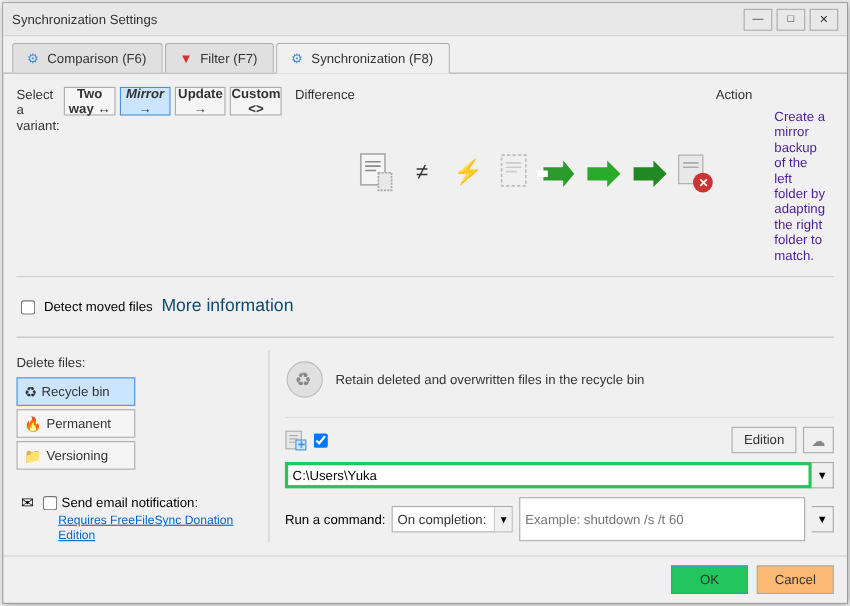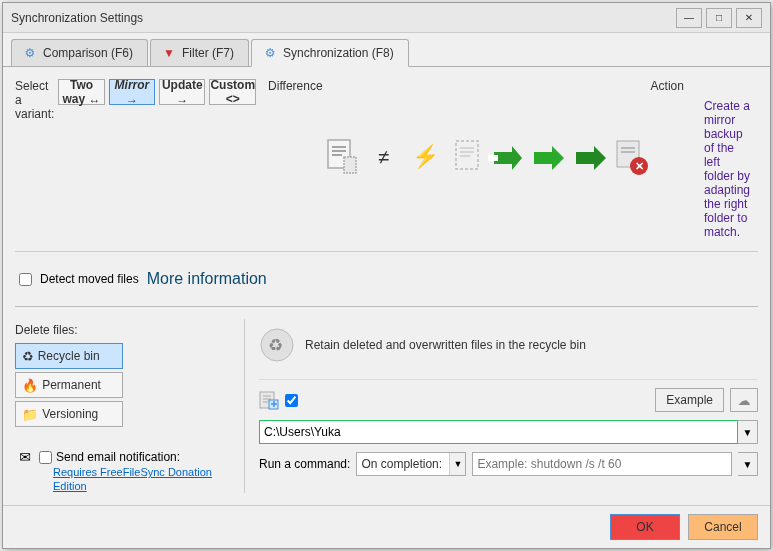--- a/index.html
+++ b/index.html
@@ -356,21 +356,21 @@
       font-size: 14px;
     }
 
     .path-input-row {
       display: flex;
       align-items: center;
     }
     .path-input {
       flex: 1;
       height: 24px;
-      border: 1px solid #22c55e;
+      border: 3px solid #22c55e;
       padding: 0 4px;
       font-size: 12px;
       background: white;
     }
     .path-dropdown-btn {
       width: 20px;
       height: 24px;
       border: 1px solid #aaa;
       border-left: none;
       background: #f0f0f0;
@@ -386,21 +386,21 @@
       align-items: center;
       gap: 6px;
     }
     .command-label {
       font-size: 12px;
       color: #000000;
       white-space: nowrap;
     }
     .command-input {
       flex: 1;
-      height: 24px;
+      height: 40px;
       border: 1px solid #aaa;
       padding: 0 4px;
       font-size: 12px;
       background: white;
       color: #aaa;
     }
     .command-dropdown-btn {
       width: 20px;
       height: 24px;
       border: 1px solid #aaa;
@@ -426,21 +426,21 @@
       width: 70px;
       height: 26px;
       border: 1px solid #aaa;
       cursor: pointer;
       font-size: 12px;
       display: flex;
       align-items: center;
       justify-content: center;
     }
     .footer-btn.ok {
-      background: #ef4444;
+      background: #22c55e;
       border-color: #4a90d9;
       color: #333;
     }
     .footer-btn.cancel {
       background: #fdba74;
       color: #333;
     }
 
     .select-wrapper {
       display: flex;
@@ -644,21 +644,21 @@
               <line x1="4" y1="6" x2="12" y2="6" stroke="#aaa" stroke-width="1"></line>
               <line x1="4" y1="9" x2="12" y2="9" stroke="#aaa" stroke-width="1"></line>
               <line x1="4" y1="12" x2="9" y2="12" stroke="#aaa" stroke-width="1"></line>
               <rect x="10" y="10" width="9" height="9" fill="#d0e8ff" stroke="#4a90d9" stroke-width="1"></rect>
               <line x1="12" y1="14" x2="18" y2="14" stroke="#4a90d9" stroke-width="1.5"></line>
               <line x1="15" y1="11" x2="15" y2="17" stroke="#4a90d9" stroke-width="1.5"></line>
             </svg>
           </span>
           <input type="checkbox" class="log-checkbox" checked="" style="">
           <div style="flex:1;"></div>
-          <button class="log-browse-btn">Example</button>
+          <button class="log-browse-btn">Edition</button>
           <button class="cloud-btn">
             <span style="font-size:13px;color:#888;">☁</span>
           </button>
         </div>
 
         <div class="path-input-row">
           <input type="text" class="path-input" value="C:\Users\Yuka" style="">
           <button class="path-dropdown-btn">▼</button>
         </div>
 

